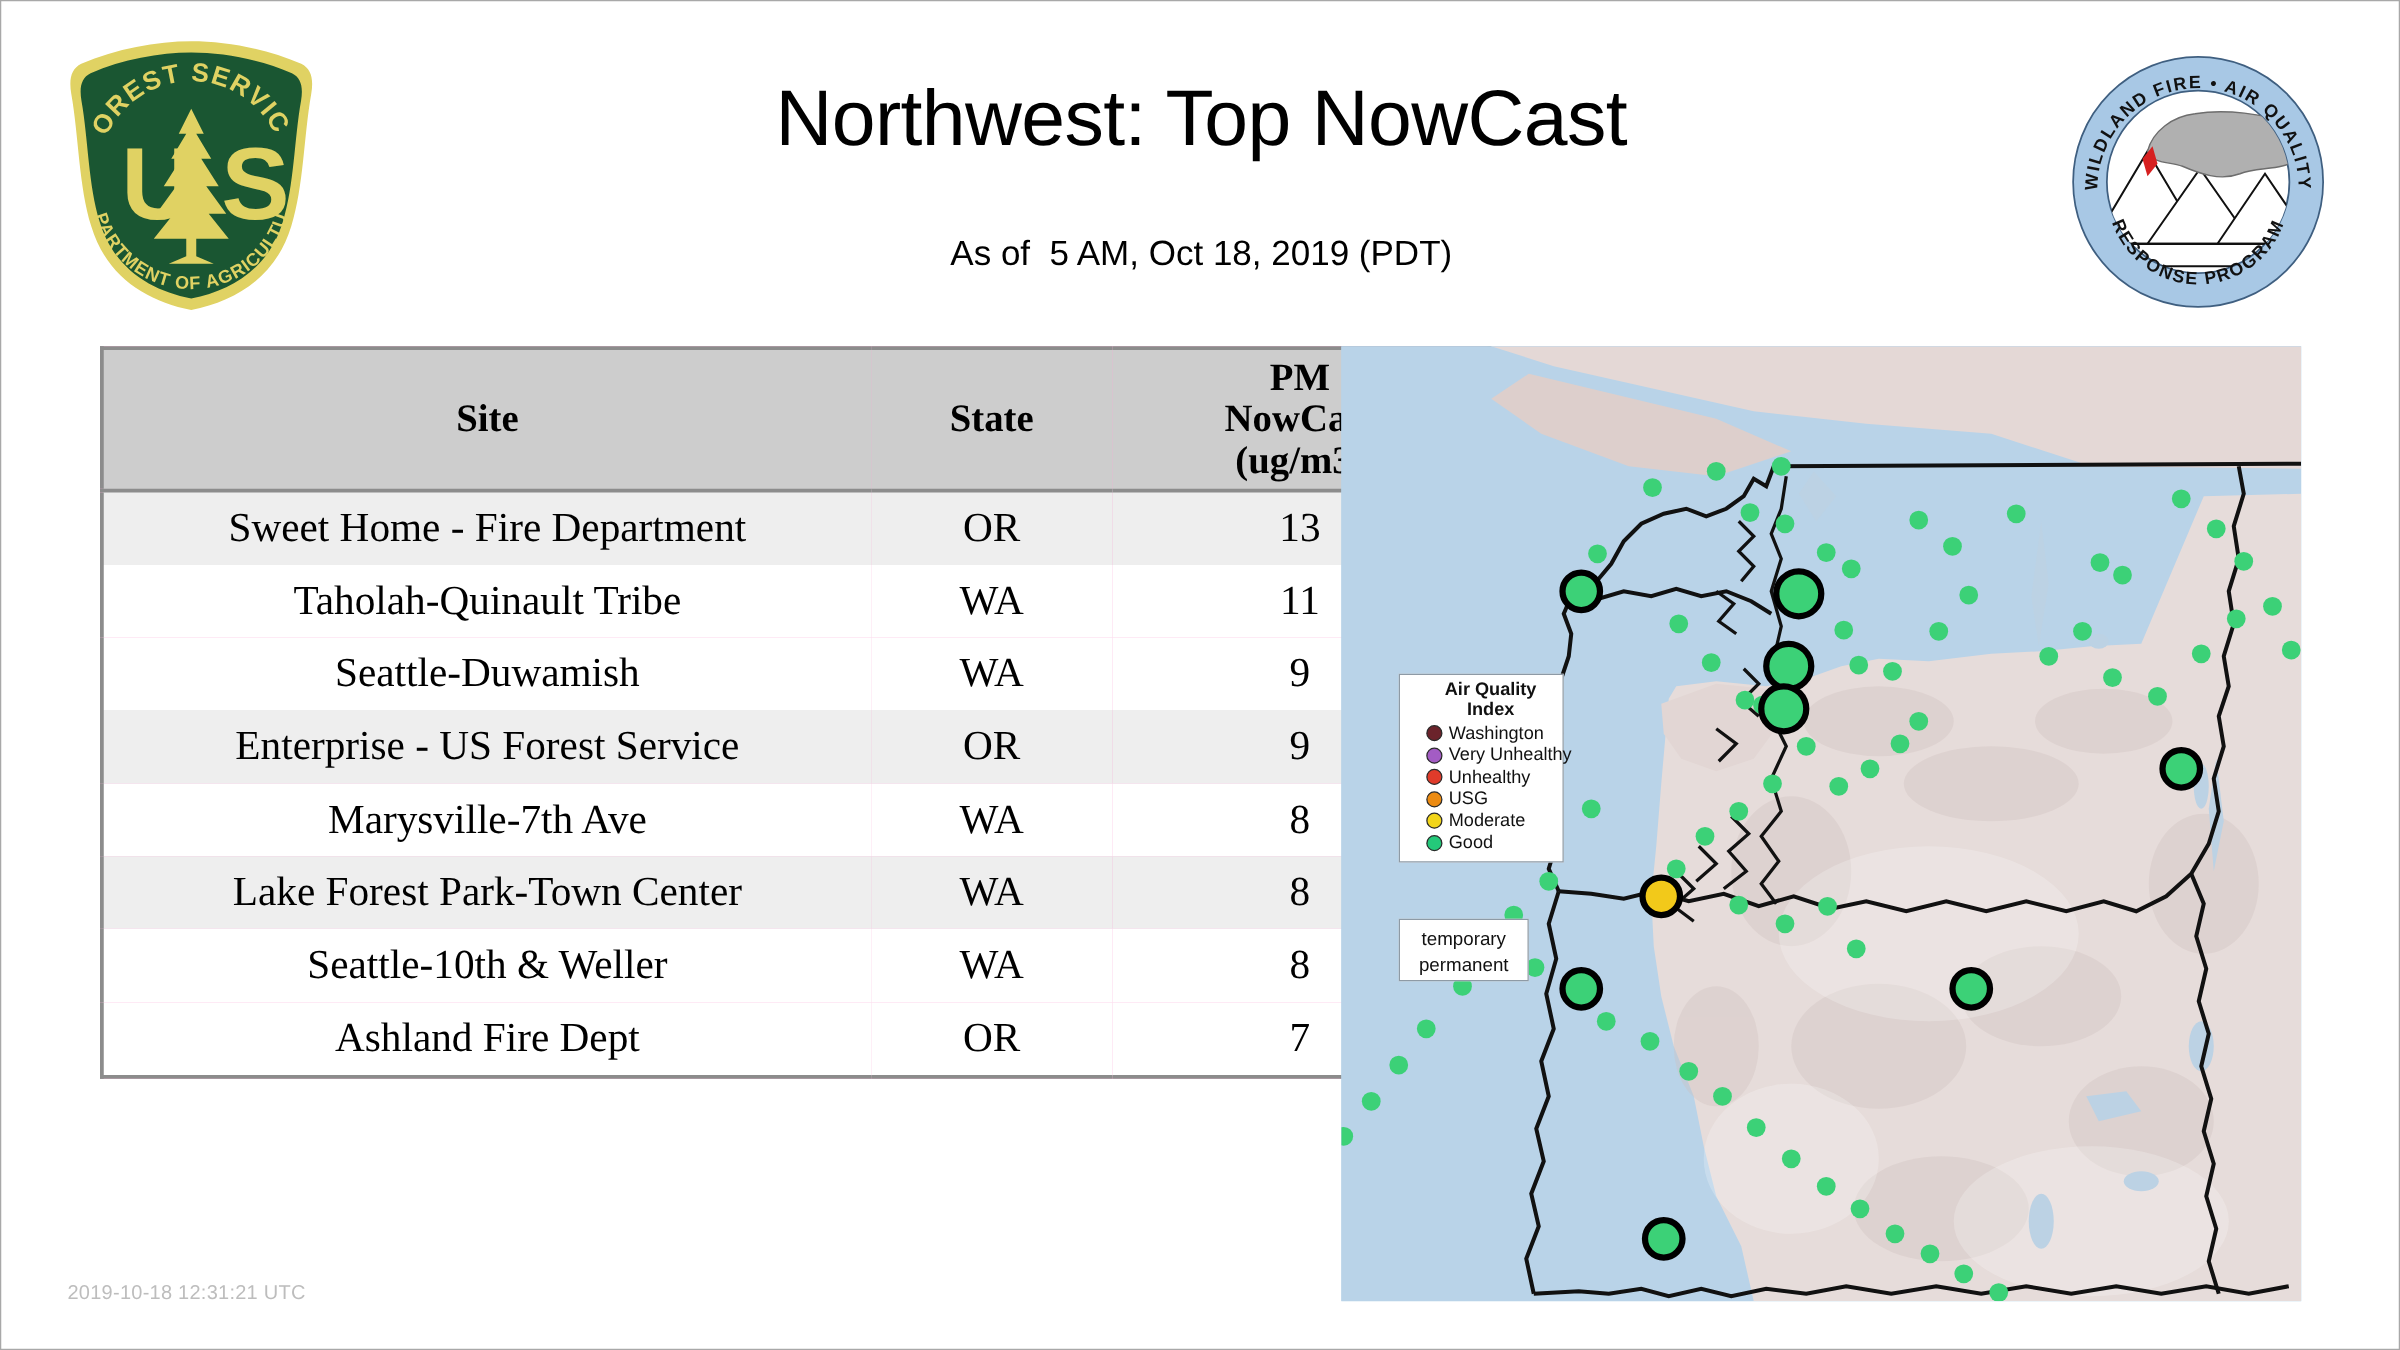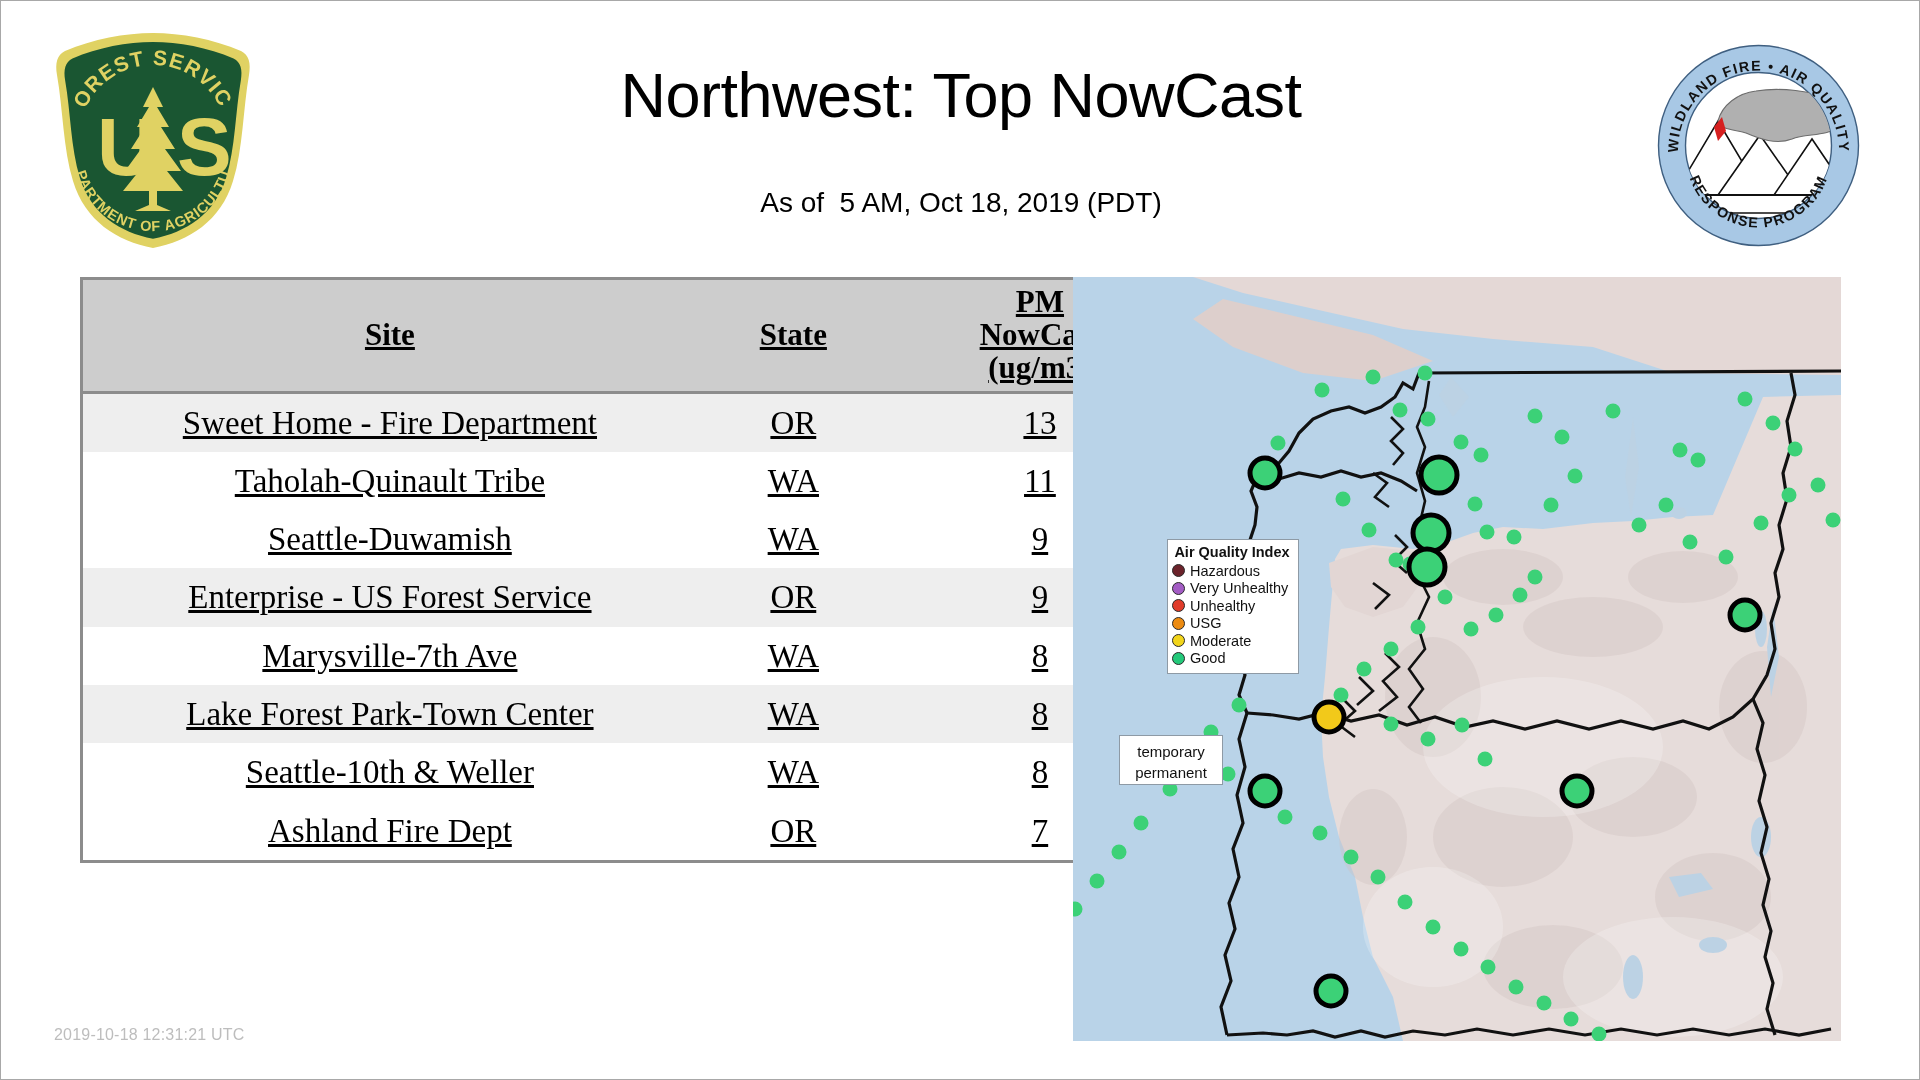--- a/index.html
+++ b/index.html
@@ -45,21 +45,20 @@
   #table-wrap {
     position: absolute; left: 79px; top: 276px;
     width: 920px;
   }
   table {
     width: 1113px;
     border-collapse: collapse;
     border: 3px solid #8c8c8c;
     font-family: "Liberation Serif", serif;
     background: #f9a8d4;
-    text-decoration: underline;
   }
   thead th {
     background: #cdcdcd;
     font-weight: bold;
     font-size: 31px;
     color: #000;
     text-align: center;
     vertical-align: middle;
     padding: 6px 4px;
     border-bottom: 3px solid #8c8c8c;
@@ -91,22 +90,21 @@
   
   .map-legend {
     position: absolute;
     background: #ffffff;
     border: 1px solid #8e9aa5;
     font-family: "Liberation Sans", sans-serif;
   }
   #aqi-legend {
     left: 1118px; top: 538px;
     width: 132px;
-    padding: 4px 6px 6px 4px;
-    margin-left: 48px;
+    padding: 4px 6px 6px 21px;
   }
   #aqi-title {
     font-size: 14.5px; font-weight: bold; color: #111;
     text-align: center; margin-bottom: 2px;
   }
   .aqi-row {
     display: flex; align-items: center; gap: 5px;
     height: 17.5px;
   }
   .aqi-swatch {
@@ -463,21 +461,21 @@
         <circle cx="258" cy="714" r="15" fill="#3cd177" stroke="#000" stroke-width="5"></circle>
       </g>
     </svg>
   </div>
 
   <div id="aqi-legend" class="map-legend">
     <div id="aqi-title">Air Quality Index</div>
     <div id="aqi-rows">
         <div class="aqi-row">
           <span class="aqi-swatch" style="background: rgb(107, 35, 43);"></span>
-          <span class="aqi-label">Hazardous</span>
+          <span class="aqi-label">Washington</span>
         </div>
         <div class="aqi-row">
           <span class="aqi-swatch" style="background: rgb(163, 92, 196);"></span>
           <span class="aqi-label">Very Unhealthy</span>
         </div>
         <div class="aqi-row">
           <span class="aqi-swatch" style="background: rgb(224, 59, 42);"></span>
           <span class="aqi-label">Unhealthy</span>
         </div>
         <div class="aqi-row">

